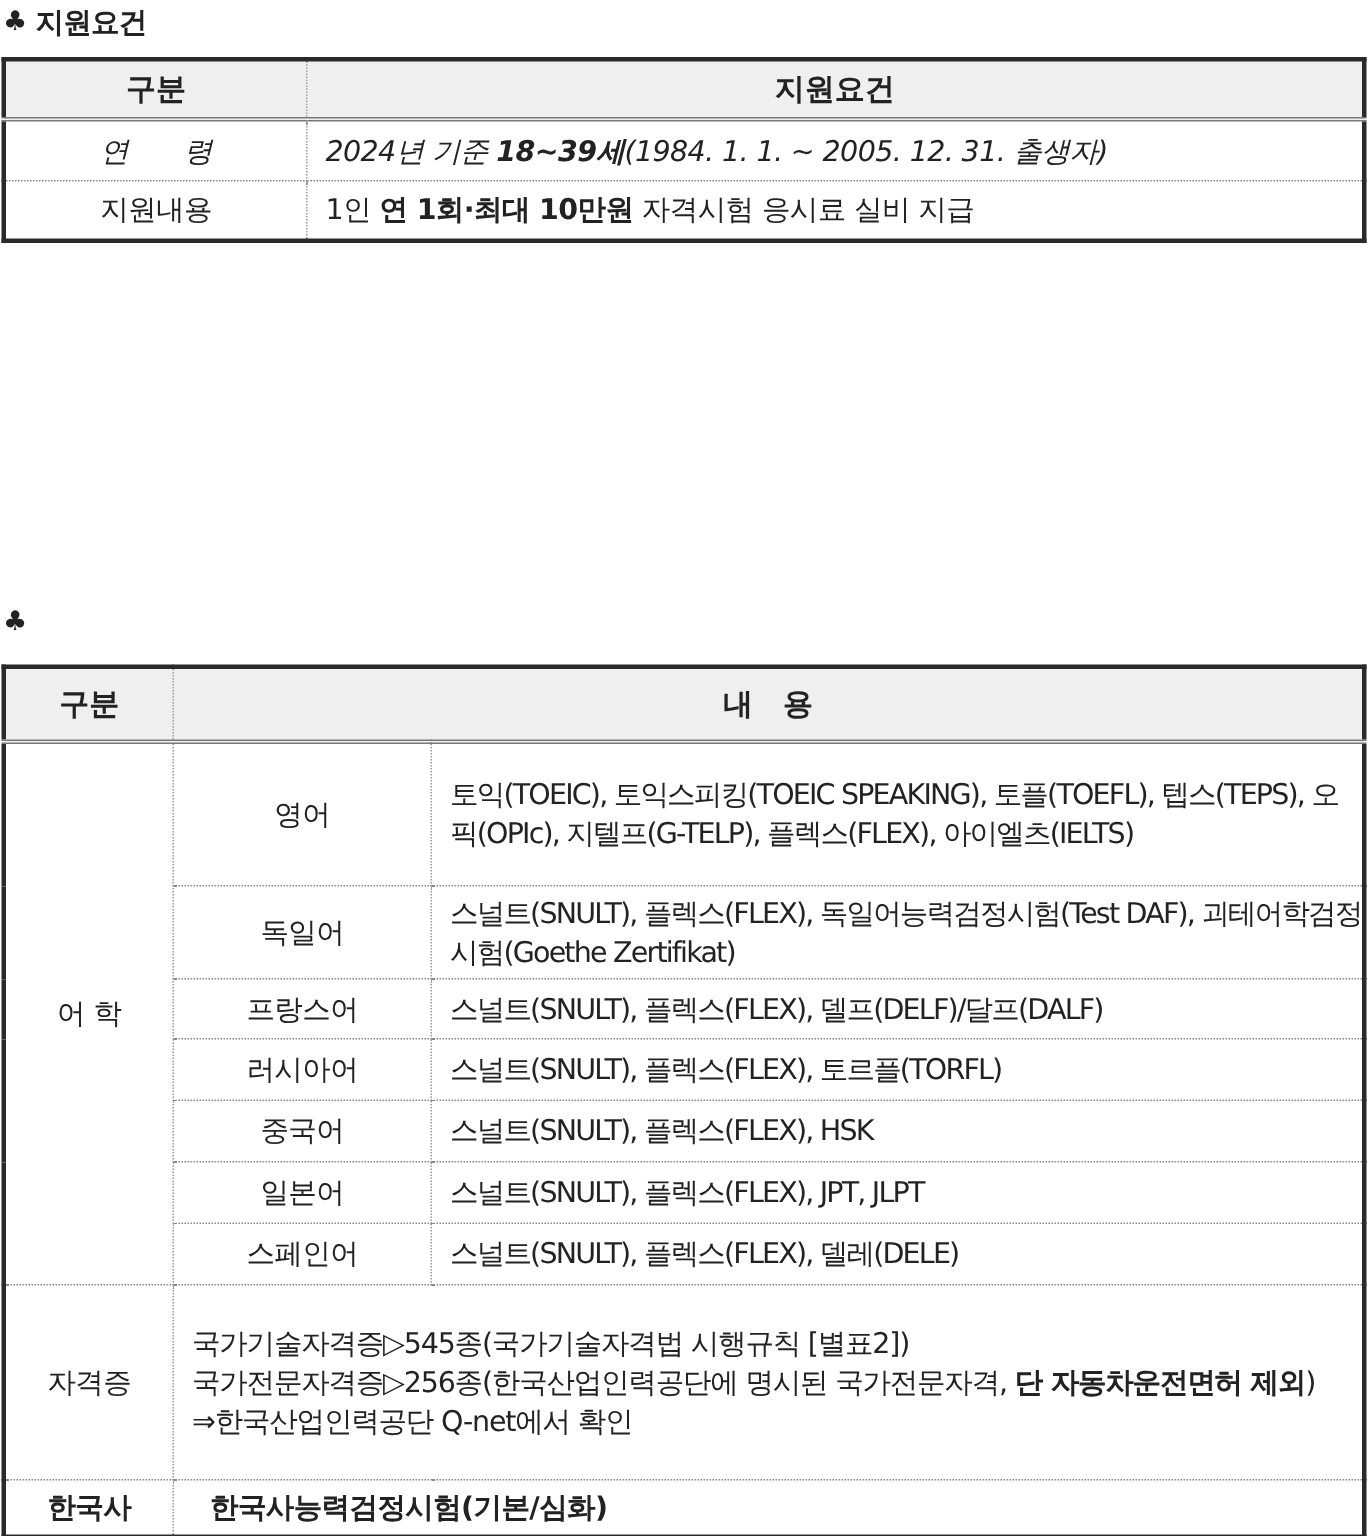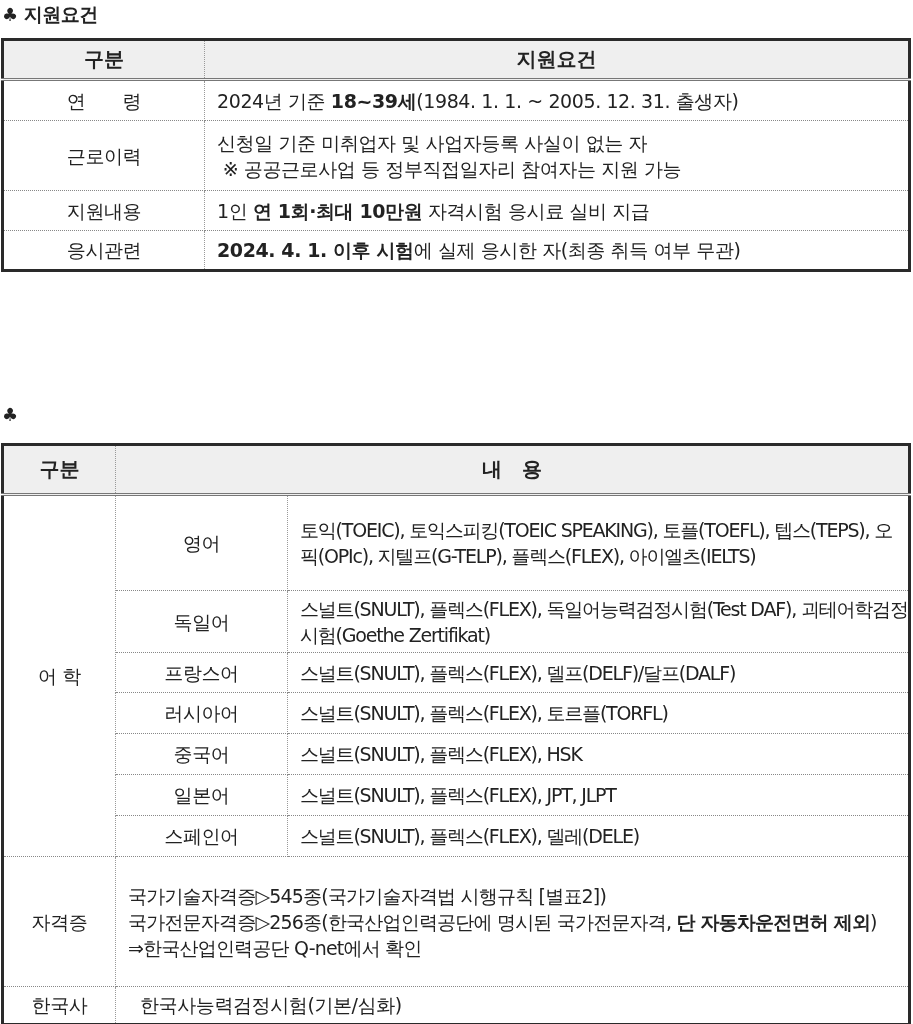--- a/index.html
+++ b/index.html
@@ -31,38 +31,27 @@
       <col style="width:202px">
       <col>
     </colgroup>
   <thead>
     <tr style="height:40px;">
       <th>구분</th>
       <th>지원요건</th>
     </tr>
   </thead>
   <tbody>
-    <tr style="height:41px;">
+    <tr style="height:41px;font-style:italic;">
       <td class="c">연　　령</td>
       <td class="l"><span>2024년 기준 </span><b>18~39세</b><span>(1984. 1. 1. ~ 2005. 12. 31. 출생자)</span></td>
-    </tr>
-    <tr style="height:70px;">
-      <td class="c">근로이력</td>
-      <td class="l">
-        <div>신청일 기준 미취업자 및 사업자등록 사실이 없는 자</div>
-        <div style="white-space:pre;"> ※ 공공근로사업 등 정부직접일자리 참여자는 지원 가능</div>
-      </td>
     </tr>
     <tr style="height:40px;">
       <td class="c">지원내용</td>
       <td class="l"><span>1인 </span><b>연 1회·최대 10만원</b><span> 자격시험 응시료 실비 지급</span></td>
-    </tr>
-    <tr style="height:40px;">
-      <td class="c">응시관련</td>
-      <td class="l"><b>2024. 4. 1. 이후 시험</b><span>에 실제 응시한 자(최종 취득 여부 무관)</span></td>
     </tr>
   </tbody>
 </table>
 
 <div class="section-title" style="top:406px;">
   <span class="club">♣</span>
 </div>
 
 <table style="top:443px;">
   <colgroup>
@@ -107,18 +96,18 @@
       <td class="l tight">스널트(SNULT), 플렉스(FLEX), 델레(DELE)</td>
     </tr>
     <tr style="height:130px;">
       <td class="c">자격증</td>
       <td colspan="2" class="l" style="letter-spacing:-0.8px;">
         <div>국가기술자격증▷545종(국가기술자격법 시행규칙 [별표2])</div>
         <div><span>국가전문자격증▷256종(한국산업인력공단에 명시된 국가전문자격, </span><b>단 자동차운전면허 제외</b><span>)</span></div>
         <div>⇒한국산업인력공단 Q-net에서 확인</div>
       </td>
     </tr>
-    <tr style="height:38px;">
+    <tr style="height:38px;font-weight:bold;">
       <td class="c">한국사</td>
       <td colspan="2" class="l" style="padding-left:24px;">한국사능력검정시험(기본/심화)</td>
     </tr>
   </tbody>
 </table>
 
 </body></html>

